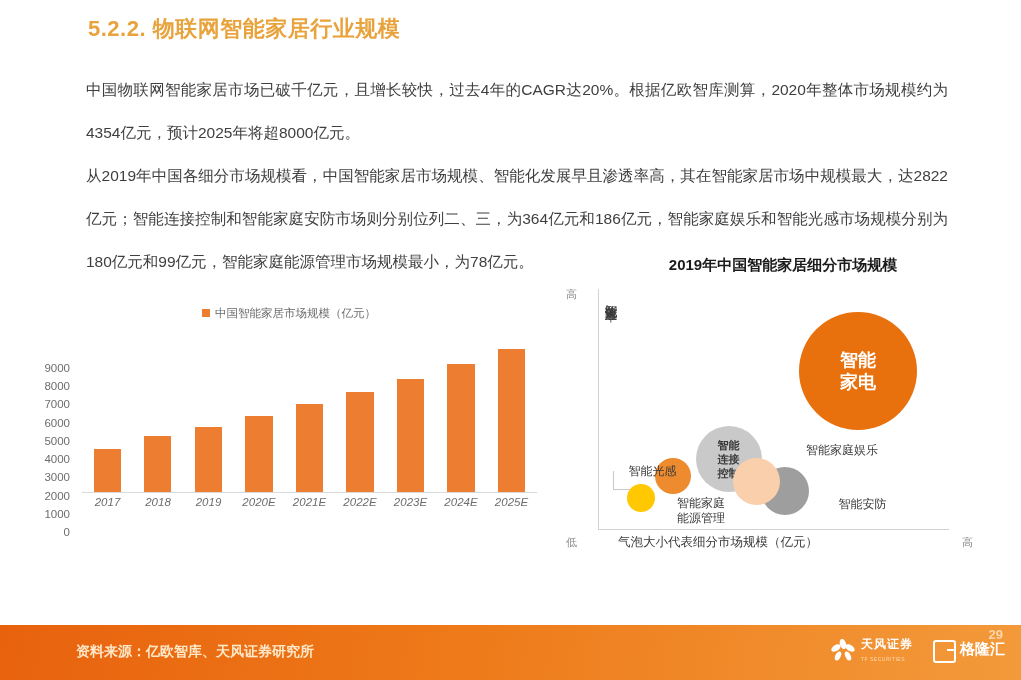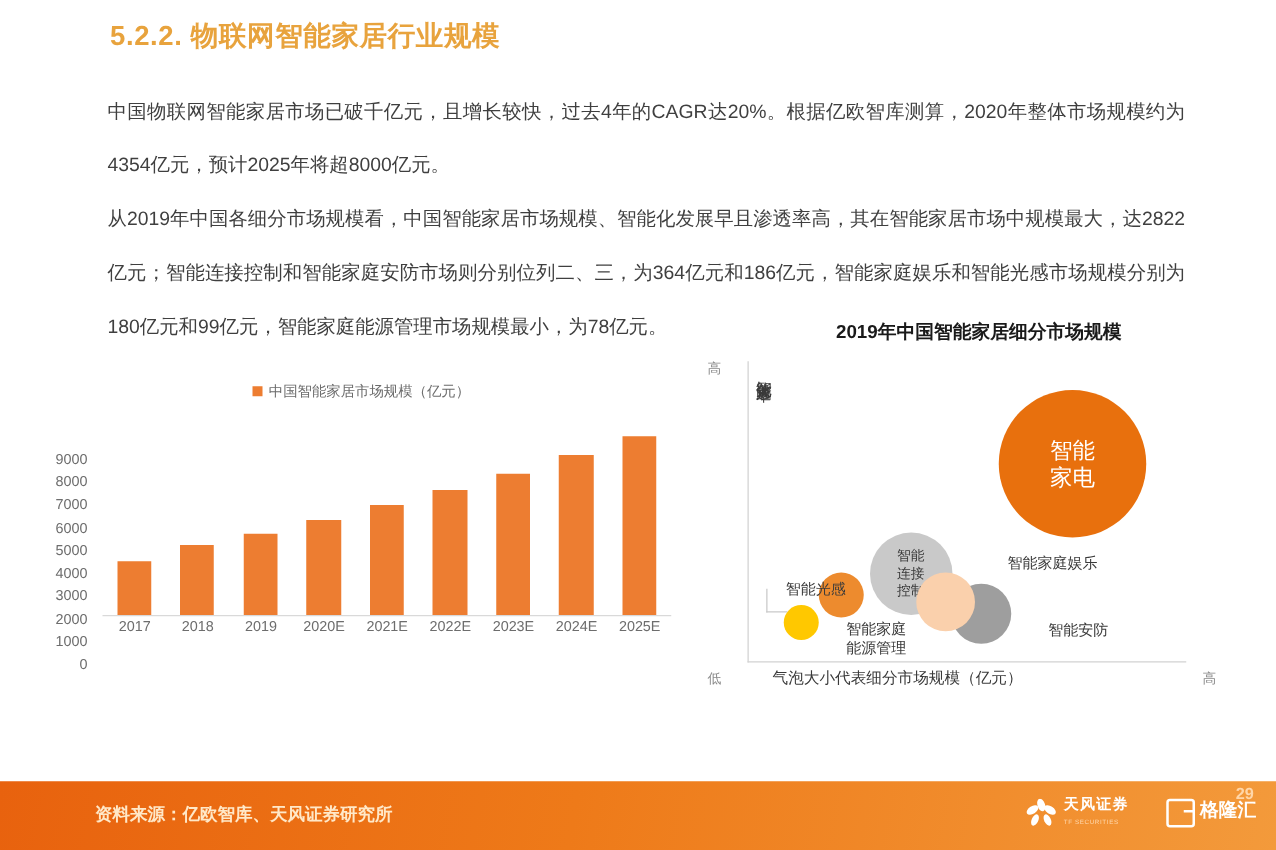--- a/index.html
+++ b/index.html
@@ -97,21 +97,22 @@
   }
   .bar {
     width: 54%;
     background: #ED7D31;
   }
   .x-axis {
     position: absolute;
     left: 58px; top: 196px;
     width: 455px;
     display: flex;
-    justify-content: flex-end;
+    justify-content: center;
+    font-style: italic;
   }
   .x-tick {
     width: 11.1%;
     text-align: center;
     font-size: 11.5px;
     color: #6d6d6d;
   }
 
   
   .bubble-block {
@@ -167,21 +168,21 @@
     position: absolute;
     border-radius: 50%;
     display: flex;
     align-items: center;
     justify-content: center;
     text-align: center;
     line-height: 16px;
   }
   .bubble-inner-label {
     font-size: 13px;
-    font-weight: normal;
+    font-weight: bold;
     color: #ffffff;
   }
   .bubble-inner-label.dark {
     color: #3a3a3a;
     font-size: 11px;
     line-height: 14px;
   }
   .bubble-inner-label.big {
     font-size: 18px;
     line-height: 22px;
@@ -212,21 +213,21 @@
     font-size: 14px;
     font-weight: bold;
     color: #FFE8C8;
     white-space: nowrap;
   }
   .brand-group {
     position: absolute;
     right: 16px; top: 12px;
     display: flex;
     align-items: center;
-    gap: 30px;
+    gap: 20px;
   }
   .brand-tf { display: flex; align-items: center; gap: 5px; }
   .brand-tf-text { line-height: 11px; }
   .brand-tf-cn {
     font-size: 12px; font-weight: bold; color: #ffffff;
     letter-spacing: 1px;
   }
   .brand-tf-en {
     font-size: 5px; color: #ffd9ae; letter-spacing: 0.5px;
   }

